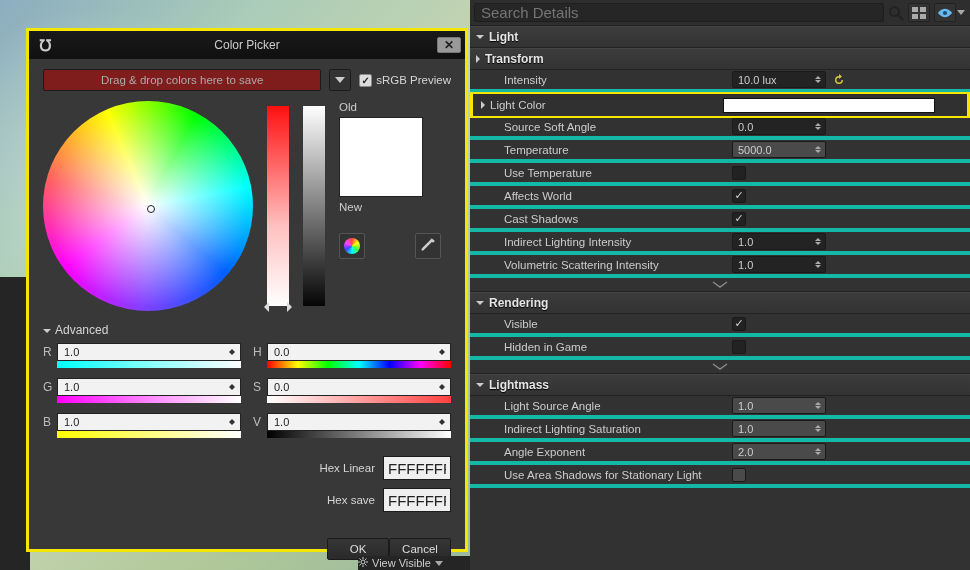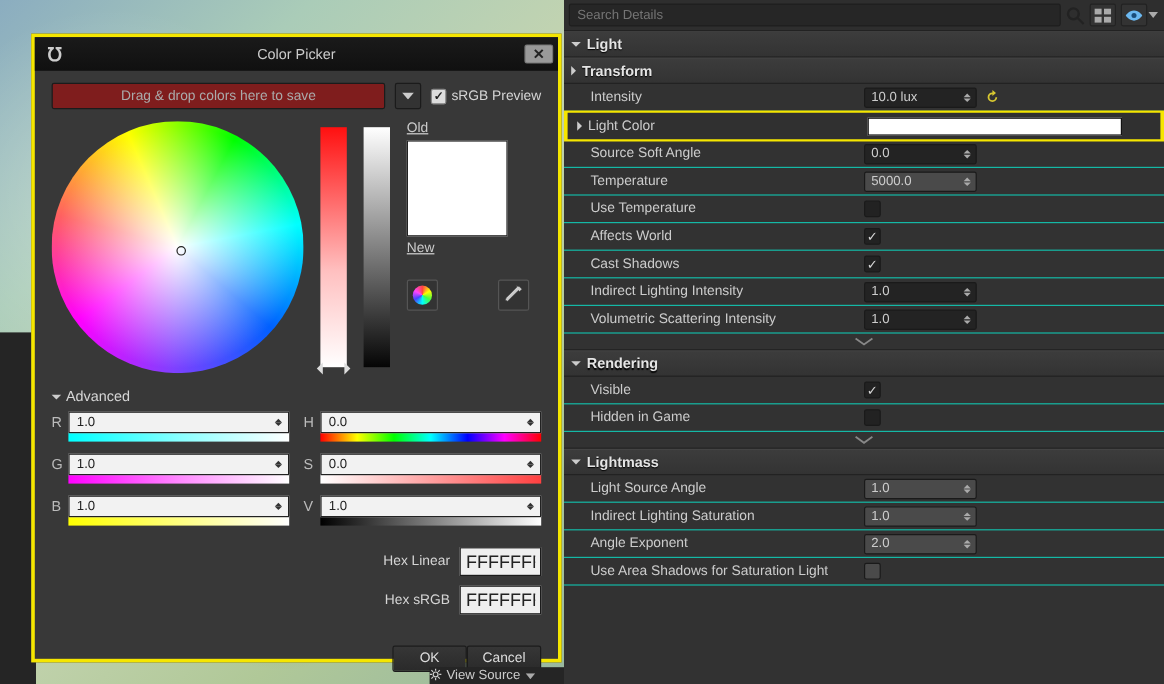--- a/index.html
+++ b/index.html
@@ -28,21 +28,21 @@
   .drop-row { display:flex; align-items:center; gap:8px; }
   .drop-area { flex:1; height:22px; border:1px solid #1b1b1b; background:#7f1d1d;
     display:flex; align-items:center; justify-content:center; color:#aaa; font-size:11.5px; border-radius:2px; }
   .drop-btn { width:22px; height:22px; background:#333; border:1px solid #1b1b1b; border-radius:2px;
     display:flex; align-items:center; justify-content:center; cursor:pointer; }
   .drop-btn svg { width:10px; height:6px; }
   .srgb-check { display:flex; align-items:center; gap:4px; font-size:11.5px; color:#d5d5d5; }
   .chk { width:13px; height:13px; background:#ddd; border:1px solid #888; border-radius:2px;
     display:flex; align-items:center; justify-content:center; color:#222; font-size:10px; font-weight:bold; }
 
-  .main-row { display:flex; margin-top:10px; gap:14px;text-decoration:underline; }
+  .main-row { display:flex; margin-top:10px; gap:14px; }
   .wheel { width:210px; height:210px; border-radius:50%; position:relative;
     background: radial-gradient(circle, #fff 0%, rgba(255,255,255,0) 68%),
                 conic-gradient(from -75deg, #ff6060,#ffff00,#00ff00,#00ffff,#0060ff,#8040ff,#ff00ff,#ff6060); }
   .wheel-dot { position:absolute; width:8px; height:8px; border:1px solid #222; border-radius:50%;
     left:104px; top:104px; background:transparent; }
   .sat-strip { width:22px; height:200px; margin-top:5px;
     background: linear-gradient(to bottom, #ff1010 0%, #ffc0c0 60%, #ffffff 100%); position:relative; }
   .sat-strip::before, .sat-strip::after { content:""; position:absolute; bottom:-6px; width:0; height:0;
     border:5px solid transparent; }
   .sat-strip::before { left:-8px; border-right-color:#ddd; }
@@ -99,34 +99,34 @@
   .dlg-btn { width:62px; height:22px; background:linear-gradient(#363636,#2a2a2a);
     border:1px solid #1b1b1b; border-radius:2px; color:#ddd; font-size:11.5px;
     display:flex; align-items:center; justify-content:center; cursor:pointer; }
 
   
   .details { position:absolute; left:470px; top:0; width:500px; height:570px;
     background:#323232; color:#ccc; font-size:11.5px; }
   .search-row { height:26px; display:flex; align-items:center; padding:0 4px; gap:4px;
     background:#2e2e2e; border-bottom:1px solid #222; }
   .search-input { flex:1; height:19px; background:#262626; border:1px solid #1e1e1e; border-radius:2px;
-    color:#888; font-size:11px; padding:0 6px; }
+    color:#888; font-size:15px; padding:0 6px; }
   .search-icon { width:16px; height:16px; }
   .toolbar-btn { width:22px; height:19px; background:#333; border:1px solid #222; border-radius:2px;
     display:flex; align-items:center; justify-content:center; cursor:pointer; }
   .eye svg { width:14px; height:10px; }
   .eye-wrap { display:flex; align-items:center; }
   .eye-dd { width:10px; height:19px; display:flex; align-items:center; justify-content:center; }
 
   .section-h { height:22px; background:linear-gradient(#3c3c3c,#333); border-top:1px solid #444;
     border-bottom:1px solid #222; display:flex; align-items:center; gap:5px; padding-left:6px;
     font-weight:bold; color:#e5e5e5; font-size:12px; text-shadow:0 1px 1px #000; }
   .section-h .tri { margin-top:0; }
 
-  .prop-row { height:23px; display:flex; align-items:center; border-bottom:1px solid #14b8a6; }
+  .prop-row { height:23px; display:flex; align-items:center; border-bottom:4px solid #14b8a6;padding-left:12px; }
   .prop-label { width:250px; padding-left:22px; color:#ccc; }
   .prop-label.exp { display:flex; align-items:center; gap:5px; padding-left:8px;text-align:right; }
   .prop-value { width:230px; display:flex; align-items:center; gap:6px; }
   .num-field { height:17px; background:#232323; border:1px solid #1a1a1a; border-radius:2px;
     display:flex; align-items:center; padding:0 5px; color:#ccc; font-size:11px; position:relative; min-width:94px; }
   .num-field .arrows { position:absolute; right:1px; top:1px; width:12px; height:13px; display:flex;
     flex-direction:column; justify-content:space-between; }
   .num-field .arrows span { display:block; width:0; height:0; border:3px solid transparent; margin:0 auto; }
   .num-field .arrows .up { border-bottom-color:#aaa; }
   .num-field .arrows .dn { border-top-color:#aaa; }
@@ -282,21 +282,21 @@
             </div>
           </div>
             <div class="chan-grad grad-v"></div>
         </div>
         <div class="hex-rows">
           <div class="hex-row">
             <span class="hex-label">Hex Linear</span>
             <input class="hex-input" value="FFFFFFFF" style="">
           </div>
           <div class="hex-row">
-            <span class="hex-label">Hex sRGB</span>
+            <span class="hex-label">Hex save</span>
             <input class="hex-input" value="FFFFFFFF" style="">
           </div>
         </div>
       </div>
     </div>
 
     <div class="btn-row">
       <div class="dlg-btn">OK</div>
       <div class="dlg-btn">Cancel</div>
     </div>
@@ -499,29 +499,29 @@
         <div class="num-field" style="background:#4a4a4a">
           <span>2.0</span>
           <div class="arrows">
             <span class="up"></span>
             <span class="dn"></span>
           </div>
         </div>
       </div>
   </div>
   <div class="prop-row">
-    <div class="prop-label">Use Area Shadows for Saturation Light</div>
+    <div class="prop-label">Use Area Shadows for Stationary Light</div>
     <div class="prop-value">
         <div class="checkbox" style="background:#4a4a4a"></div>
       </div>
   </div>
 </div>
 
 <div class="view-options">
   <span class="gear"><svg viewBox="0 0 10 10">
         <circle cx="5" cy="5" r="2" fill="none" stroke="#ccc"></circle>
         <path d="M5 0v2M5 8v2M0 5h2M8 5h2M1.5 1.5l1.4 1.4M7.1 7.1l1.4 1.4M1.5 8.5l1.4-1.4M7.1 2.9l1.4-1.4" stroke="#ccc"></path>
       </svg></span>
-  <span>View Source</span>
+  <span>View Visible</span>
   <svg width="8" height="5" viewBox="0 0 8 5">
       <path d="M0 0l4 5 4-5z" fill="#aaa"></path>
     </svg>
 </div>
 
 </body></html>

